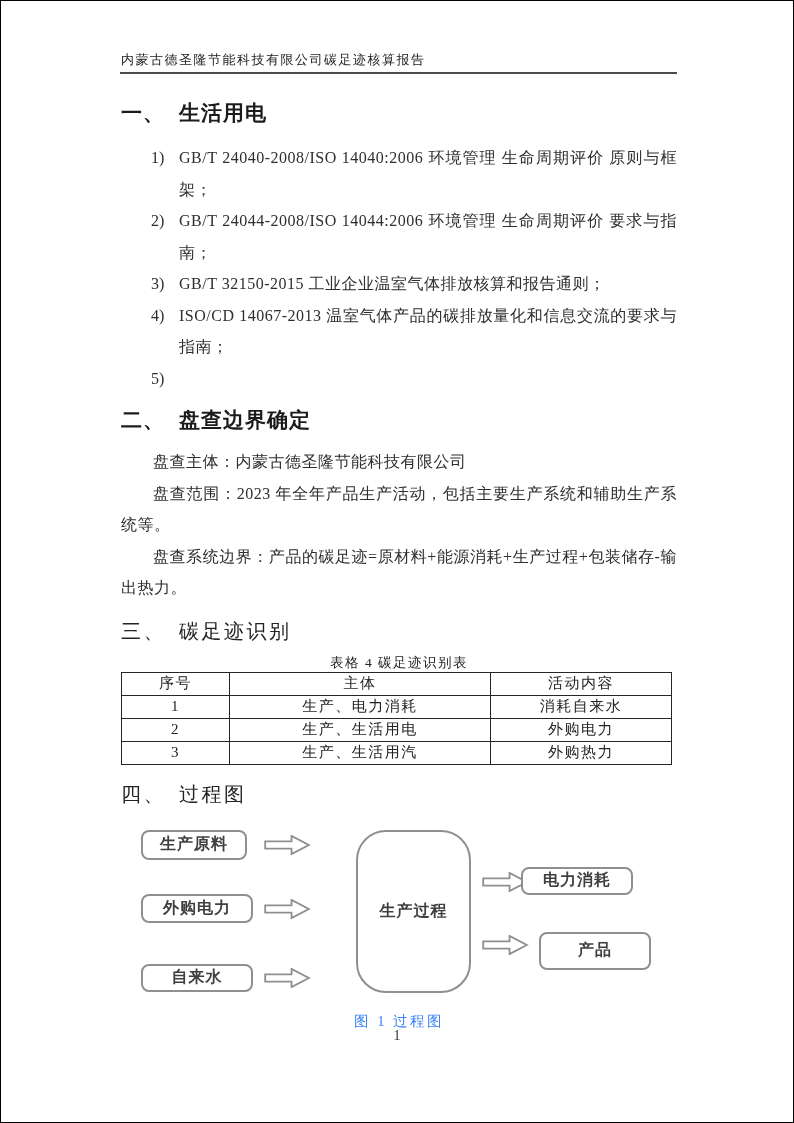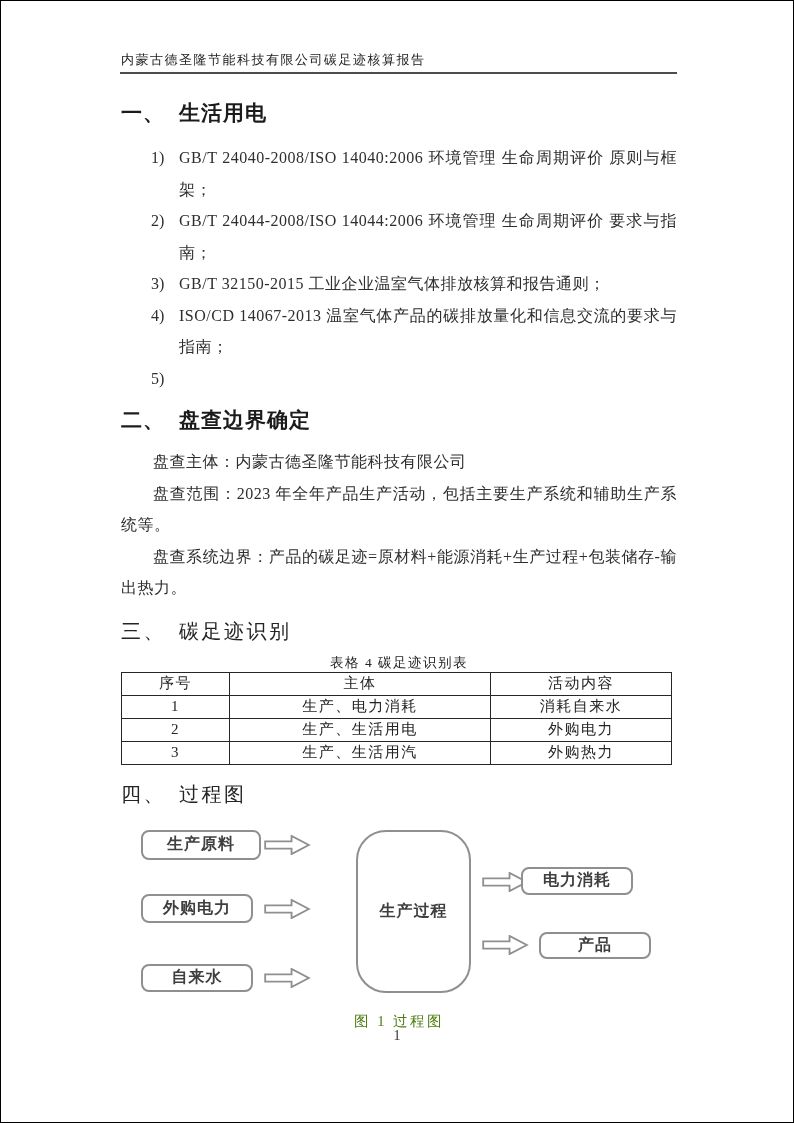--- a/index.html
+++ b/index.html
@@ -39,21 +39,21 @@
   col.c1{width:108px;} col.c2{width:261px;} col.c3{width:181px;}
   .diagram { position:relative; margin-top:14px; height:178px; }
   .dbox {
     position:absolute; border:2px solid #8f8f8f; border-radius:8px; background:#fff;
     display:flex; align-items:center; justify-content:center;
     font-family:"Liberation Sans","DejaVu Sans",sans-serif; font-weight:600;
     font-size:16px; color:#3f3f3f; letter-spacing:1px;
   }
   .dprocess { border-radius:30px; }
   .darrow { position:absolute; width:48px; height:20px; }
-  .fig-caption { margin-top:12px; text-align:center; font-size:14.5px; letter-spacing:2.5px; color:#4d7c0f; }
+  .fig-caption { margin-top:12px; text-align:center; font-size:14.5px; letter-spacing:2.5px; color:#3b82f6; }
   .page-number { position:absolute; bottom:78px; left:0; width:100%; text-align:center; font-size:14px; color:#333; }
 </style>
 </head>
 <body>
 
 <div class="page">
 
   <div class="doc-header">内蒙古德圣隆节能科技有限公司碳足迹核算报告</div>
   <div class="header-rule"></div>
 
@@ -133,21 +133,21 @@
         </tr>
       </tbody>
     </table>
 
     <h2 class="heading kai mt16">
       <span class="num">四、</span>
       <span>过程图</span>
     </h2>
 
     <div class="diagram">
-      <div class="dbox" style="left:20px; top:8px; width:120px; height:30px;">生产原料</div>
+      <div class="dbox" style="left:20px; top:8px; width:106px; height:30px;">生产原料</div>
       <div class="dbox" style="left:20px; top:72px; width:112px; height:29px;">外购电力</div>
       <div class="dbox" style="left:20px; top:142px; width:112px; height:28px;">自来水</div>
 
       <svg class="darrow" style="left:142px; top:13px;" viewBox="0 0 50 22">
         <polygon points="1,7 30,7 30,1 49,11 30,21 30,15 1,15" fill="#ffffff" stroke="#8f8f8f" stroke-width="2"></polygon>
       </svg>
       <svg class="darrow" style="left:142px; top:77px;" viewBox="0 0 50 22">
         <polygon points="1,7 30,7 30,1 49,11 30,21 30,15 1,15" fill="#ffffff" stroke="#8f8f8f" stroke-width="2"></polygon>
       </svg>
       <svg class="darrow" style="left:142px; top:146px;" viewBox="0 0 50 22">
@@ -157,21 +157,21 @@
       <div class="dbox dprocess" style="left:235px; top:8px; width:115px; height:163px;">生产过程</div>
 
       <svg class="darrow" style="left:360px; top:50px;" viewBox="0 0 50 22">
         <polygon points="1,7 30,7 30,1 49,11 30,21 30,15 1,15" fill="#ffffff" stroke="#8f8f8f" stroke-width="2"></polygon>
       </svg>
       <svg class="darrow" style="left:360px; top:113px;" viewBox="0 0 50 22">
         <polygon points="1,7 30,7 30,1 49,11 30,21 30,15 1,15" fill="#ffffff" stroke="#8f8f8f" stroke-width="2"></polygon>
       </svg>
 
       <div class="dbox" style="left:400px; top:45px; width:112px; height:28px;">电力消耗</div>
-      <div class="dbox" style="left:418px; top:110px; width:112px; height:27px;">产品</div>
+      <div class="dbox" style="left:418px; top:110px; width:112px; height:38px;">产品</div>
     </div>
 
     <div class="fig-caption">图 1 过程图</div>
 
   </div>
 
   <div class="page-number">1</div>
 
 </div>
 

